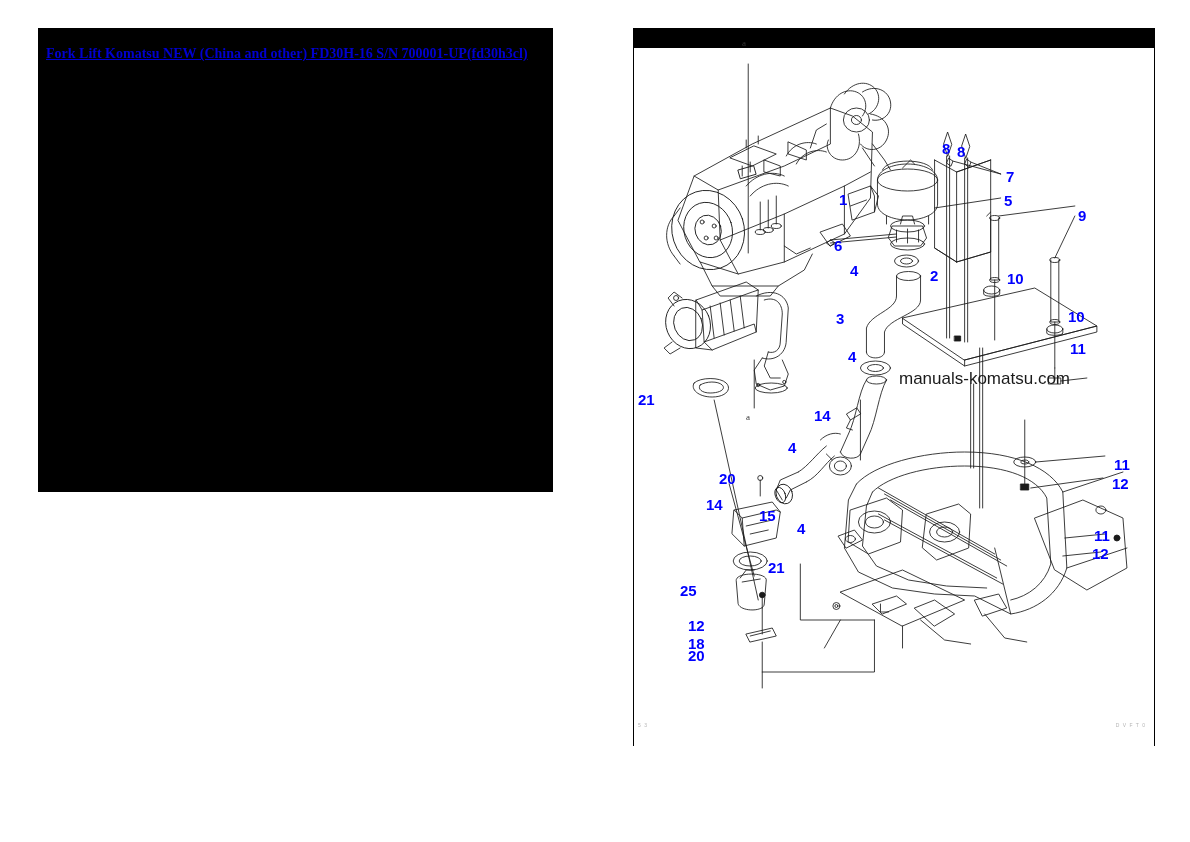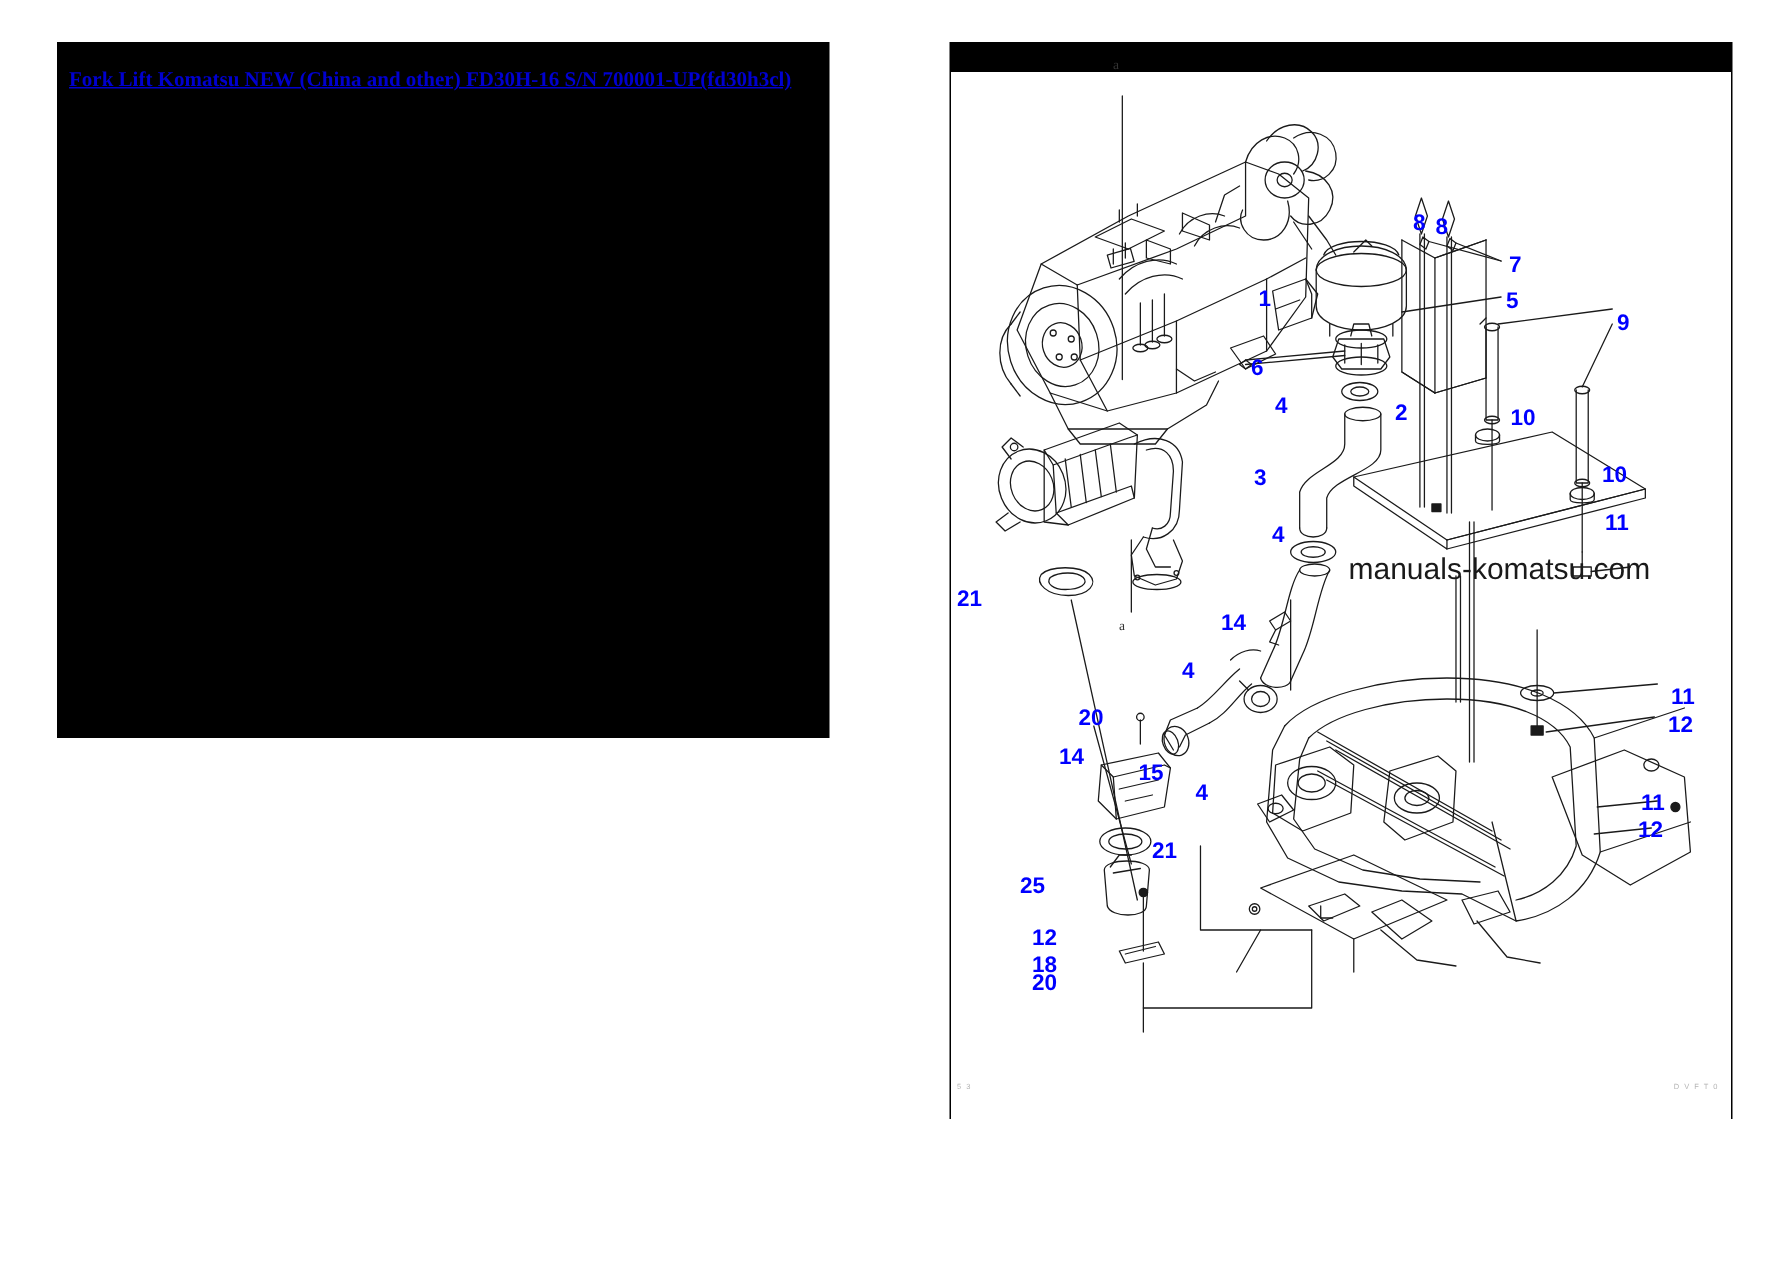--- a/index.html
+++ b/index.html
@@ -39,21 +39,21 @@
     font-size:15px;line-height:15px;
     -webkit-user-select:none;user-select:none;
   }
   .sublabel{
     position:absolute;color:#333;font-size:9px;
     font-family:"Liberation Serif", serif;
   }
   #watermark{
     position:absolute;left:265px;top:341px;
     font-family:"Liberation Sans", sans-serif;
-    font-size:20px;color:#1a1a1a;white-space:nowrap;text-align:right;
+    font-size:17px;color:#1a1a1a;white-space:nowrap;text-align:right;
   }
   .footer-text{
     position:absolute;bottom:18px;font-size:5px;color:#b5b5b5;
     font-family:"Liberation Sans", sans-serif;letter-spacing:1px;
   }
   #footer-left{left:4px;}
   #footer-right{right:8px;}
 </style>
 </head>
 <body>

